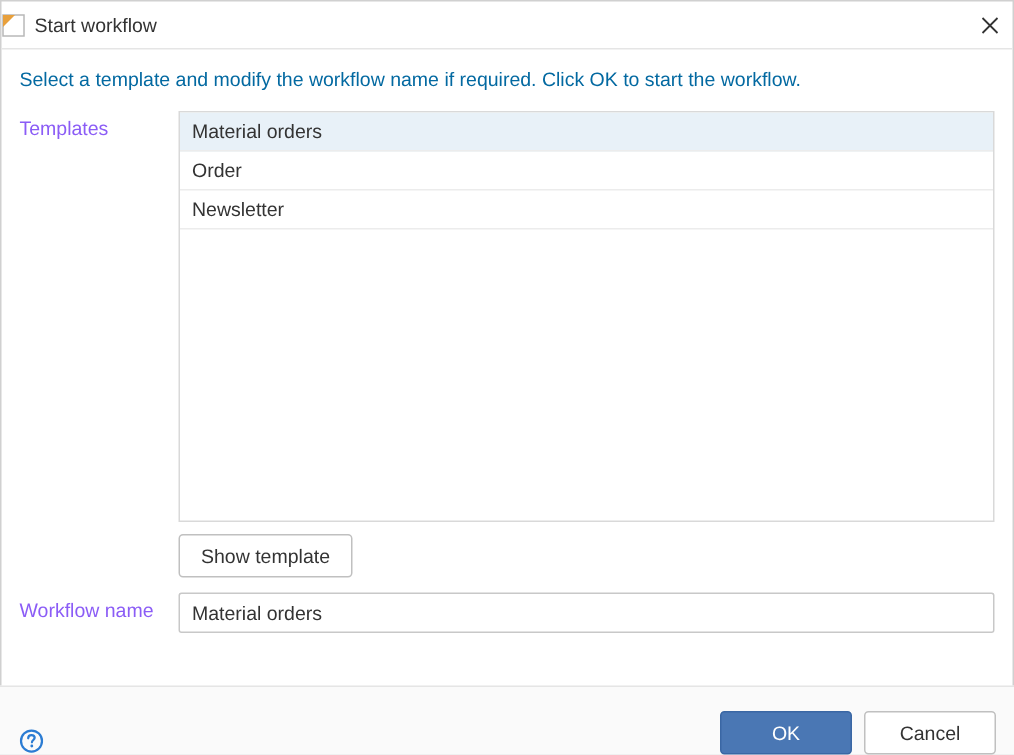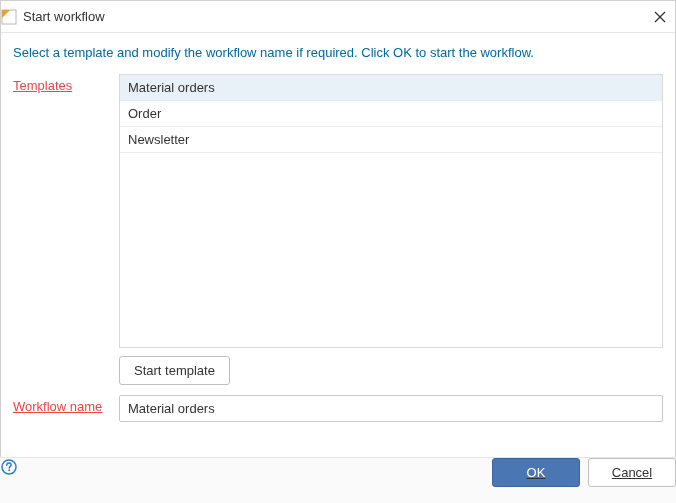--- a/index.html
+++ b/index.html
@@ -53,22 +53,21 @@
       margin-bottom: 14px;
       color: #0369a1;
     }
     .form-row {
       display: flex;
       margin-bottom: 10px;
     }
     .form-label {
       width: 106px;
       padding-top: 4px;
-      color: #ef4444;
-      text-decoration: underline;
+      color: #8b5cf6;
     }
     .form-field {
       flex: 1;
     }
     .listbox {
       border: 1px solid #d9d9d9;
       height: 274px;
       overflow: hidden;
       background: #fff;
     }
@@ -104,24 +103,23 @@
       border-radius: 2px;
     }
     .footer {
       position: absolute;
       bottom: 0;
       left: 0;
       right: 0;
       height: 46px;
       border-top: 1px solid #e5e5e5;
       display: flex;
-      align-items: flex-start;
-      padding: 0 0;
+      align-items: flex-end;
+      padding: 0 12px;
       background: #fafafa;
-      text-decoration: underline;
     }
     .footer .help {
       width: 18px;
       height: 18px;
       display: flex;
       align-items: center;
       justify-content: center;
       cursor: pointer;
     }
     .footer .spacer {
@@ -162,21 +160,21 @@
 
   <div class="form-row">
     <div class="form-label">Templates</div>
     <div class="form-field">
       <div class="listbox" id="templates-listbox">
           <div class="list-item selected">Material orders</div>
           <div class="list-item">Order</div>
           <div class="list-item">Newsletter</div>
         </div>
       <div class="show-template-wrap">
-        <button class="btn">Start template</button>
+        <button class="btn">Show template</button>
       </div>
     </div>
   </div>
 
   <div class="form-row">
     <div class="form-label">Workflow name</div>
     <div class="form-field">
       <input class="input" type="text" value="Material orders" style="">
     </div>
   </div>

